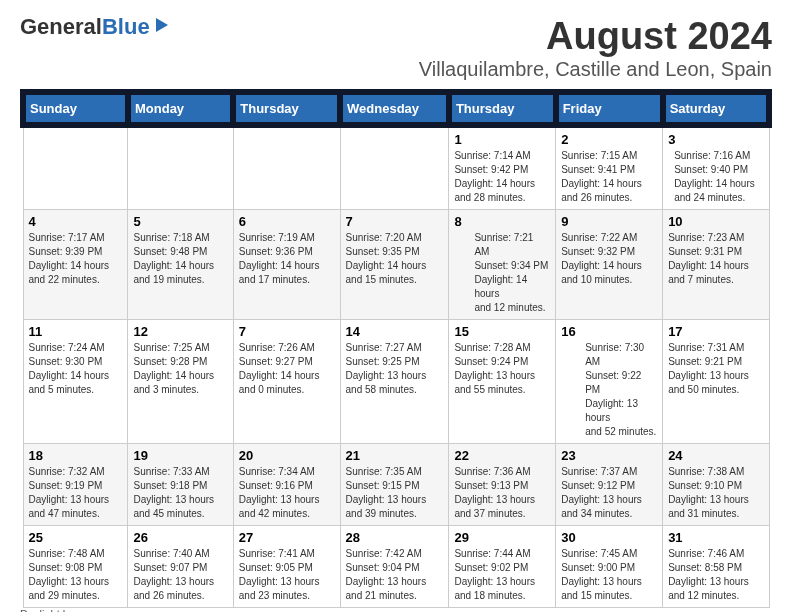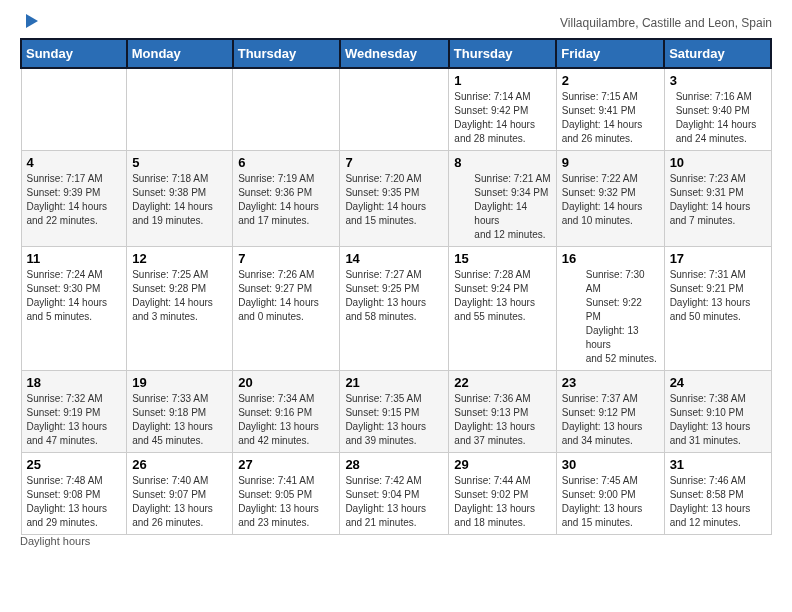--- a/index.html
+++ b/index.html
@@ -31,37 +31,37 @@
     .title-block {
       text-align: right;
     }
     .main-title {
       font-size: 38px;
       font-weight: bold;
       color: #333;
       line-height: 1.1;
     }
     .subtitle {
-      font-size: 12px;
+      font-size: 20px;
       color: #555;
     }
     .calendar {
       width: 100%;
       border-collapse: collapse;
       margin-top: 8px;
       font-size: 11px;
     }
     .calendar thead th {
       background-color: #2a6db5;
       color: #fff;
       padding: 6px 4px;
       text-align: left;
       font-size: 13px;
       font-weight: bold;
-      border: 2px solid #0f172a;
+      border: 6px solid #0f172a;
     }
     .calendar tbody td {
       border: 1px solid #ccc;
       vertical-align: top;
       padding: 4px 5px;
       width: 113px;
       min-height: 90px;
       background: #fff;
     }
     .calendar tbody tr:nth-child(even) td {
@@ -83,26 +83,30 @@
       color: #555;
       text-align: left;
     }
   </style>
 </head>
 <body>
 
 <div class="header-top">
   <div class="logo">
     <div style="display:flex;align-items:center;">
+      <span class="logo-text">
+        <span>General</span><span class="blue">Blue</span>
+      </span>
       <svg width="18" height="18" viewBox="0 0 18 18" style="margin-left:2px;margin-top:-4px;">
         <polygon points="4,2 16,9 4,16" fill="#2a6db5"></polygon>
       </svg>
     </div>
   </div>
   <div class="title-block">
+    <div class="main-title">August 2024</div>
     <div class="subtitle">Villaquilambre, Castille and Leon, Spain</div>
   </div>
 </div>
 
 <table class="calendar">
   <thead>
     <tr id="weekday-header">
     <th>Sunday</th>
         <th>Monday</th>
         <th>Thursday</th>
@@ -144,21 +148,21 @@
         <td>
           <div class="day-num">4</div>
           <div class="day-info" style="white-space: pre-line;">Sunrise: 7:17 AM
 Sunset: 9:39 PM
 Daylight: 14 hours
 and 22 minutes.</div>
         </td>
         <td>
           <div class="day-num">5</div>
           <div class="day-info" style="white-space: pre-line;">Sunrise: 7:18 AM
-Sunset: 9:38 PM
+Sunset: 9:48 PM
 Daylight: 14 hours
 and 19 minutes.</div>
         </td>
         <td>
           <div class="day-num">6</div>
           <div class="day-info" style="white-space: pre-line;">Sunrise: 7:19 AM
 Sunset: 9:36 PM
 Daylight: 14 hours
 and 17 minutes.</div>
         </td>

